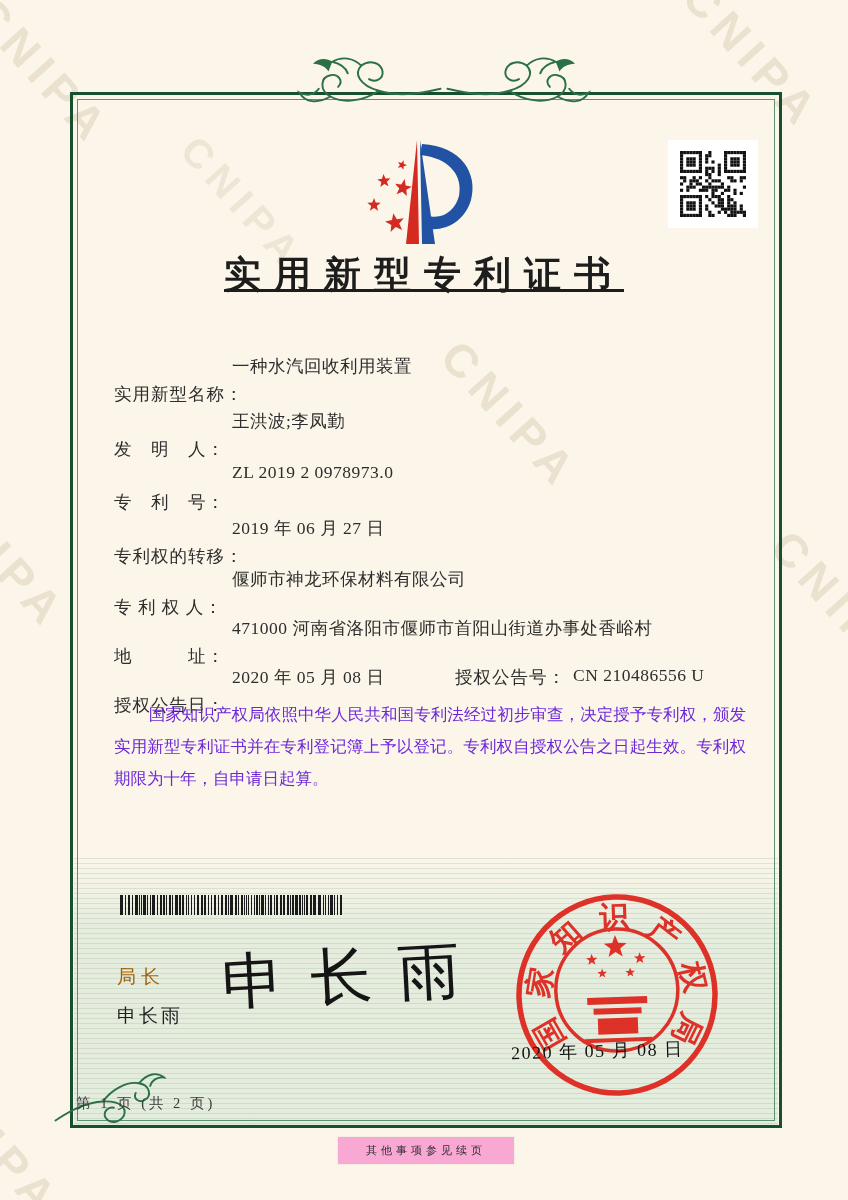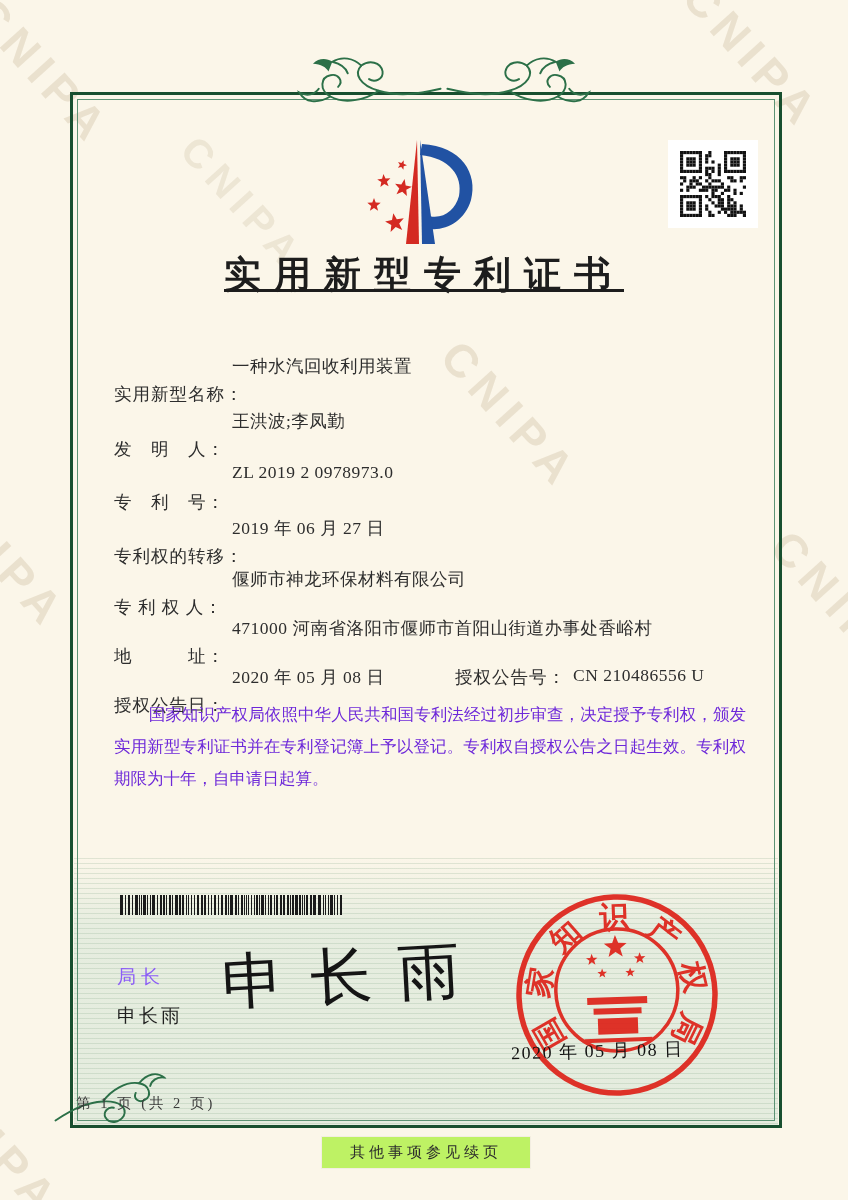--- a/index.html
+++ b/index.html
@@ -32,32 +32,32 @@
   .field-row{position:absolute;left:114px;width:650px;height:26px;font-size:17.5px;color:#2d2d2d;z-index:2;}
   .flabel{position:absolute;left:0;letter-spacing:1px;margin-top:28px;}
   .fvalue{position:absolute;left:118px;letter-spacing:.5px;}
   .flabel2{position:absolute;left:341px;letter-spacing:1px;}
   .fvalue2{position:absolute;left:459px;letter-spacing:.5px;}
   .paragraphs{position:absolute;left:114px;top:699px;width:632px;font-size:16.5px;line-height:1.95;
       color:#6d28d9;text-align:justify;z-index:2;}
   .paragraphs p{margin:0;text-indent:2.1em;}
   
   .barcode{position:absolute;left:120px;top:895px;z-index:2;}
-  .sig-title{position:absolute;left:117px;top:964px;font-size:19px;letter-spacing:5px;color:#8b5cf6;z-index:2;}
+  .sig-title{position:absolute;left:117px;top:964px;font-size:19px;letter-spacing:5px;color:#a16207;z-index:2;}
   .sig-name{position:absolute;left:117px;top:1003px;font-size:19px;letter-spacing:3px;color:#1f1f1f;z-index:2;}
   .autograph{position:absolute;left:222px;top:934px;font-size:62px;letter-spacing:26px;color:#151515;
       transform:rotate(-3deg);z-index:2;font-family:"DejaVu Serif",serif;}
   .seal{position:absolute;left:507px;top:885px;z-index:2;opacity:.93;transform:rotate(-2deg);}
   .seal-char{fill:#de241b;font-size:30px;font-weight:700;font-family:"Liberation Serif",serif;}
   .seal-date{position:absolute;left:511px;top:1039px;font-size:18px;letter-spacing:1.5px;color:#111;
       z-index:3;transform:rotate(-1.5deg);}
   .page-info{position:absolute;left:76px;right:66px;top:1094px;font-size:14.5px;
       letter-spacing:3px;color:#3a3a3a;z-index:2;}
   .note-wrap{position:absolute;left:70px;right:66px;top:1137px;display:flex;justify-content:center;z-index:2;}
-  .note-box{background:#bef264;padding:6px 28px;font-size:15px;letter-spacing:4px;color:#2c2c2c;
+  .note-box{background:#f9a8d4;padding:6px 28px;font-size:11px;letter-spacing:4px;color:#2c2c2c;
       box-shadow:0 0 0 1px rgba(0,0,0,.03);}
 </style>
 </head>
 <body>
 
 <div class="page">
 
   <div class="wm" style="left:2px;top:-14px">CNIPA</div>
   <div class="wm" style="left:712px;top:-30px">CNIPA</div>
   <div class="wm small" style="left:205px;top:128px">CNIPA</div>

